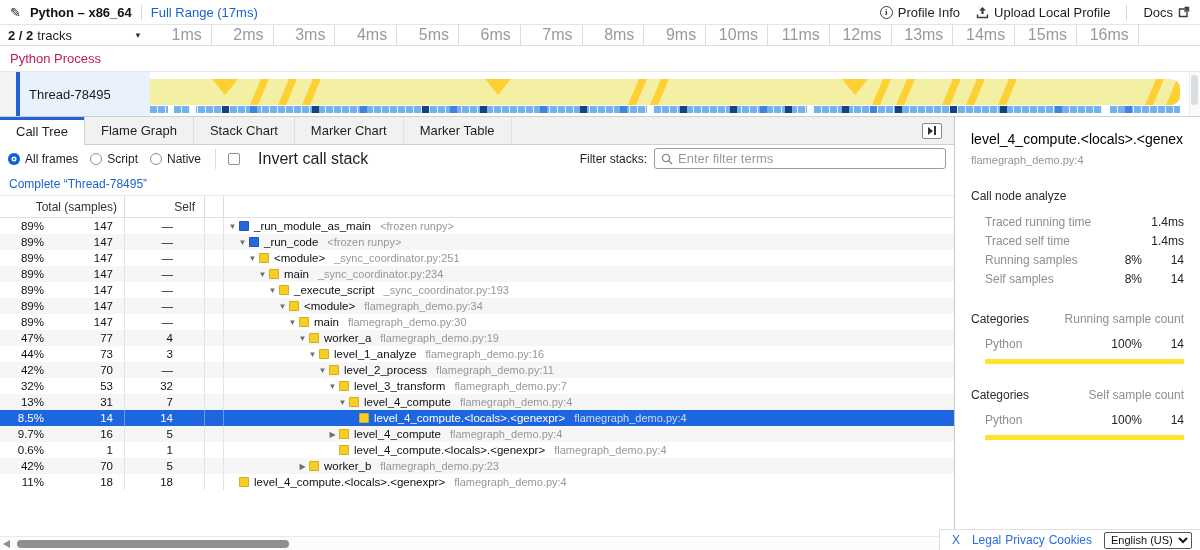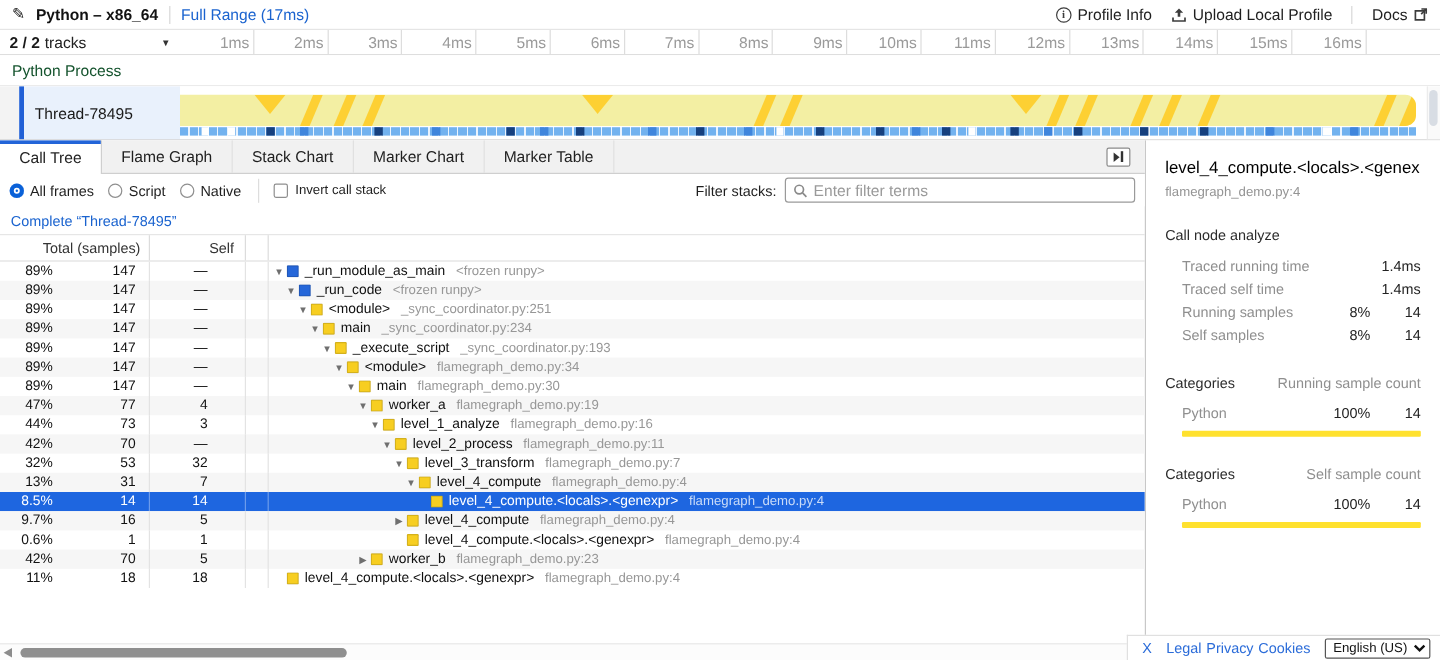--- a/index.html
+++ b/index.html
@@ -19,24 +19,24 @@
   .info-circ { width:13px; height:13px; border:1.4px solid #3c3c3c; border-radius:50%; display:inline-flex; align-items:center; justify-content:center; font-size:9px; font-weight:bold; color:#3c3c3c; font-family:"Liberation Serif",serif; }
   .mini-svg { display:block; }
 
   
   .ruler-row { height:21px; display:flex; background:#fff; border-bottom:1px solid #dedede; flex:0 0 auto; }
   .tracks-select { width:150px; display:flex; align-items:center; padding:0 8px; cursor:pointer; }
   .tracks-bold { font-weight:bold; font-size:13px; }
   .tracks-rest { font-size:13px; margin-left:4px; color:#222; }
   .tracks-caret { margin-left:auto; font-size:8px; color:#333; }
   .ruler-ticks { flex:1; display:flex; }
-  .tick { width:61.8px; border-right:1px solid #ddd; color:#9a9a9a; font-size:13px; display:flex; align-items:center; justify-content:flex-end; padding-right:3px; flex:0 0 auto; }
-
-  
-  .process-row { height:26px; display:flex; align-items:center; padding-left:10px; font-size:13px; color:#14532d; border-bottom:1px solid #e6e6e6; background:#fff; flex:0 0 auto; }
+  .tick { width:61.8px; border-right:1px solid #ddd; color:#9a9a9a; font-size:16px; display:flex; align-items:center; justify-content:flex-end; padding-right:9px; flex:0 0 auto; }
+
+  
+  .process-row { height:26px; display:flex; align-items:center; padding-left:10px; font-size:13px; color:#be185d; border-bottom:1px solid #e6e6e6; background:#fff; flex:0 0 auto; }
   .thread-row { height:45px; display:flex; border-bottom:1px solid #cfcfcf; background:#fff; flex:0 0 auto; }
   .thread-gutter { width:16px; background:#f3f3f3; }
   .thread-accent { width:4px; background:#2160d6; }
   .thread-label { width:130px; background:#e9f1fc; display:flex; align-items:center; padding-left:9px; font-size:13px; color:#1a1a1a; cursor:pointer; }
   .track-area { flex:1; position:relative; background:#fff; }
   .cpu-band { position:absolute; left:0; top:7px; height:26px; right:20px; background:#f3efa3; border-radius:0 9px 9px 0; overflow:hidden; }
   .cpu-band svg { position:absolute; inset:0; width:100%; height:100%; }
   .sample-strip { position:absolute; left:0; top:34px; height:7px; right:20px; background:repeating-linear-gradient(90deg,#72b2ef 0px,#72b2ef 7px,#eaf3fd 7px,#eaf3fd 8px); }
   .smark { position:absolute; top:0; height:7px; width:7px; }
   .track-vscroll { position:absolute; right:0; top:0; bottom:0; width:11px; background:#fafafa; border-left:1px solid #ececec; }
@@ -55,21 +55,21 @@
   .panel-toggle { margin-left:auto; margin-right:12px; align-self:center; width:20px; height:16px; border:1px solid #8a8a8a; border-radius:2px; background:#fff; display:flex; align-items:center; justify-content:center; gap:1px; cursor:pointer; }
   .pt-tri { width:0; height:0; border-left:5px solid #333; border-top:4px solid transparent; border-bottom:4px solid transparent; }
   .pt-bar { width:2px; height:9px; background:#333; }
 
   
   .toolbar { height:27px; display:flex; align-items:center; padding:0 8px; background:#fff; flex:0 0 auto; }
   .radio-opt { display:flex; align-items:center; gap:5px; margin-right:12px; cursor:pointer; font-size:12px; color:#1f1f1f; }
   .radio { width:12px; height:12px; border-radius:50%; border:1px solid #8f8f8f; background:#fff; flex:0 0 auto; }
   .radio.on { border:none; background:#0a61d8; box-shadow:inset 0 0 0 3.5px #0a61d8, inset 0 0 0 5px #fff; }
   .tool-sep { width:1px; height:20px; background:#ddd; margin:0 12px 0 2px; }
-  .chk-opt { display:flex; align-items:center; gap:6px; cursor:pointer; font-size:11px; color:#1f1f1f; }
+  .chk-opt { display:flex; align-items:center; gap:18px; cursor:pointer; font-size:16px; color:#1f1f1f; }
   .chkbox { width:12px; height:12px; border:1px solid #8f8f8f; background:#fff; border-radius:2px; }
   .filter-wrap { margin-left:auto; display:flex; align-items:center; gap:7px; }
   .filter-label { font-size:12px; color:#1f1f1f; }
   .search-box { width:292px; height:21px; border:1px solid #9a9a9a; border-radius:3px; display:flex; align-items:center; padding:0 6px; gap:5px; background:#fff; }
   .search-box input { border:none; outline:none; flex:1; font-size:13px; font-family:inherit; color:#222; background:transparent; }
   .search-box input::placeholder { color:#9a9a9a; }
 
   
   .range-row { height:24px; display:flex; align-items:center; padding:0 9px; border-bottom:1px solid #e6e6e6; flex:0 0 auto; }
   .range-link { color:#1a63cf; font-size:12px; cursor:pointer; text-decoration:none; }

